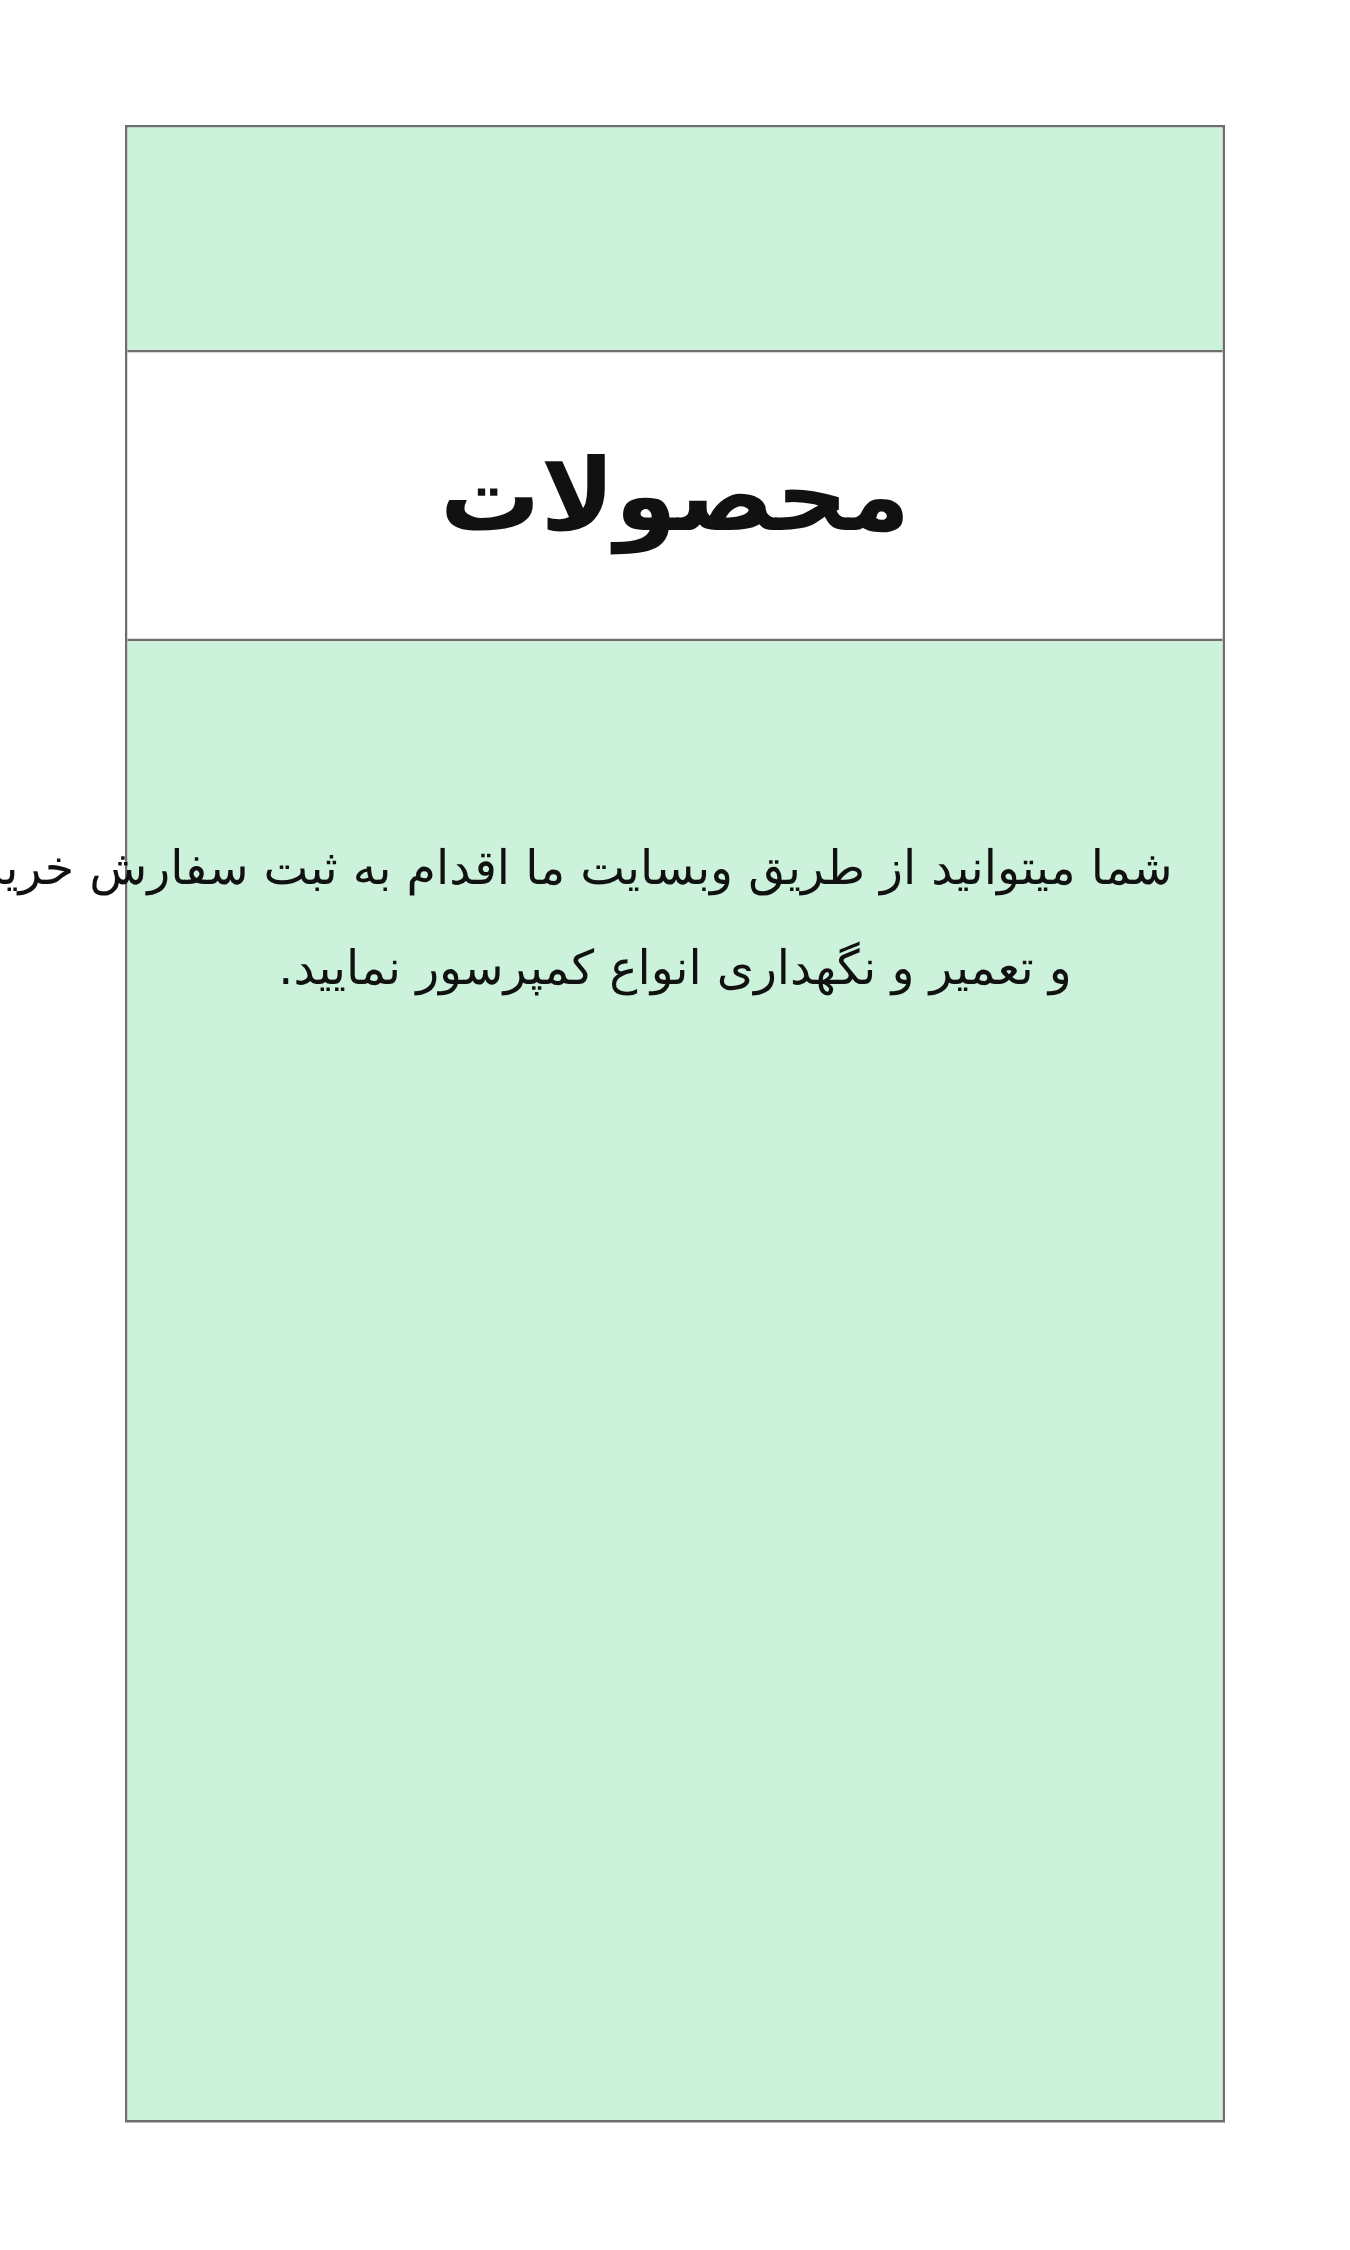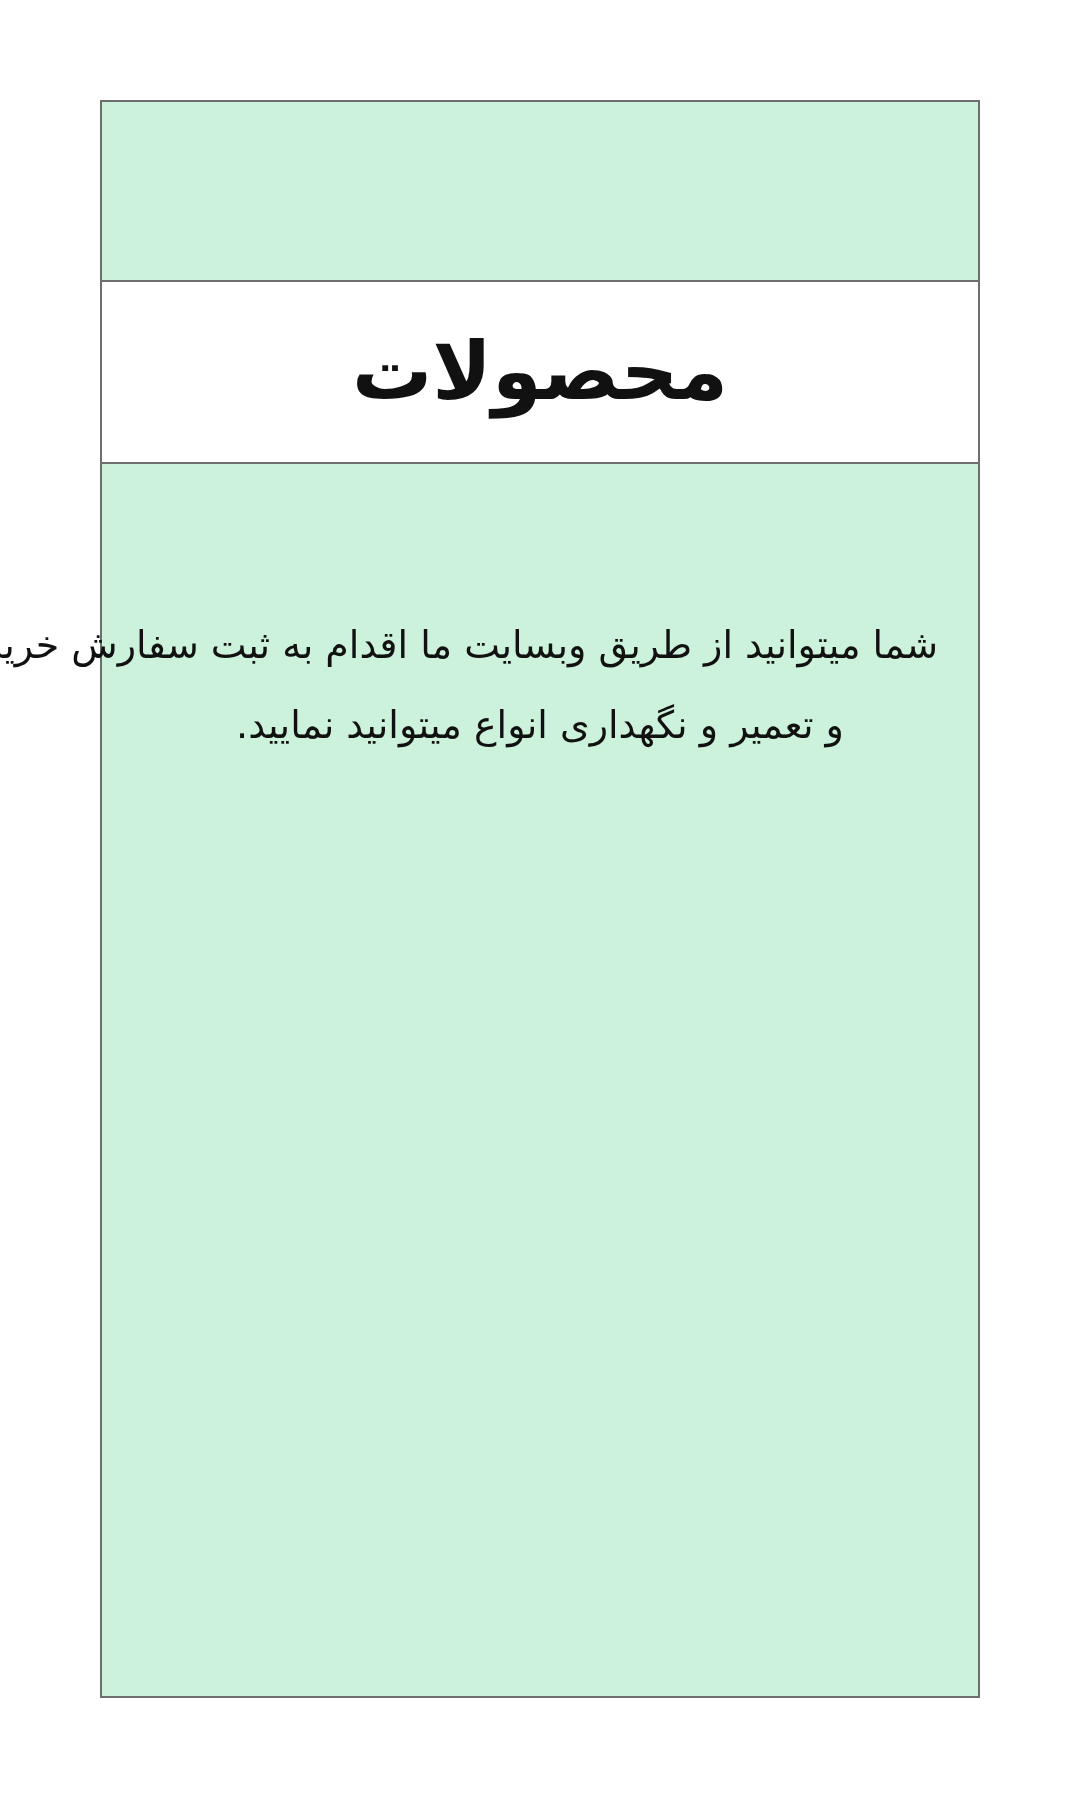--- a/index.html
+++ b/index.html
@@ -29,21 +29,21 @@
   .sec {
     box-sizing: border-box;
     width: 100%;
   }
   .sec-hero {
     height: 180px;
     background: #cdf2dc;
     border-bottom: 2px solid #6e6e6e;
   }
   .sec-title {
-    height: 182px;
+    height: 231px;
     background: #ffffff;
     border-bottom: 2px solid #6e6e6e;
     display: flex;
     align-items: center;
     justify-content: center;
   }
   .page-title {
     margin: 0;
     direction: rtl;
     font-size: 80px;
@@ -78,17 +78,17 @@
 
   <div class="sec sec-hero"></div>
 
   <div class="sec sec-title">
     <h1 class="page-title" dir="rtl">محصولات</h1>
   </div>
 
   <div class="sec sec-description">
     <p class="description" dir="rtl">
       <span class="line">شما میتوانید از طریق وبسایت ما اقدام به ثبت سفارش خرید</span>
-      <span class="line">و تعمیر و نگهداری انواع میتوانید نمایید.</span>
+      <span class="line">و تعمیر و نگهداری انواع کمپرسور نمایید.</span>
     </p>
   </div>
 
 </div>
 
 </body></html>

